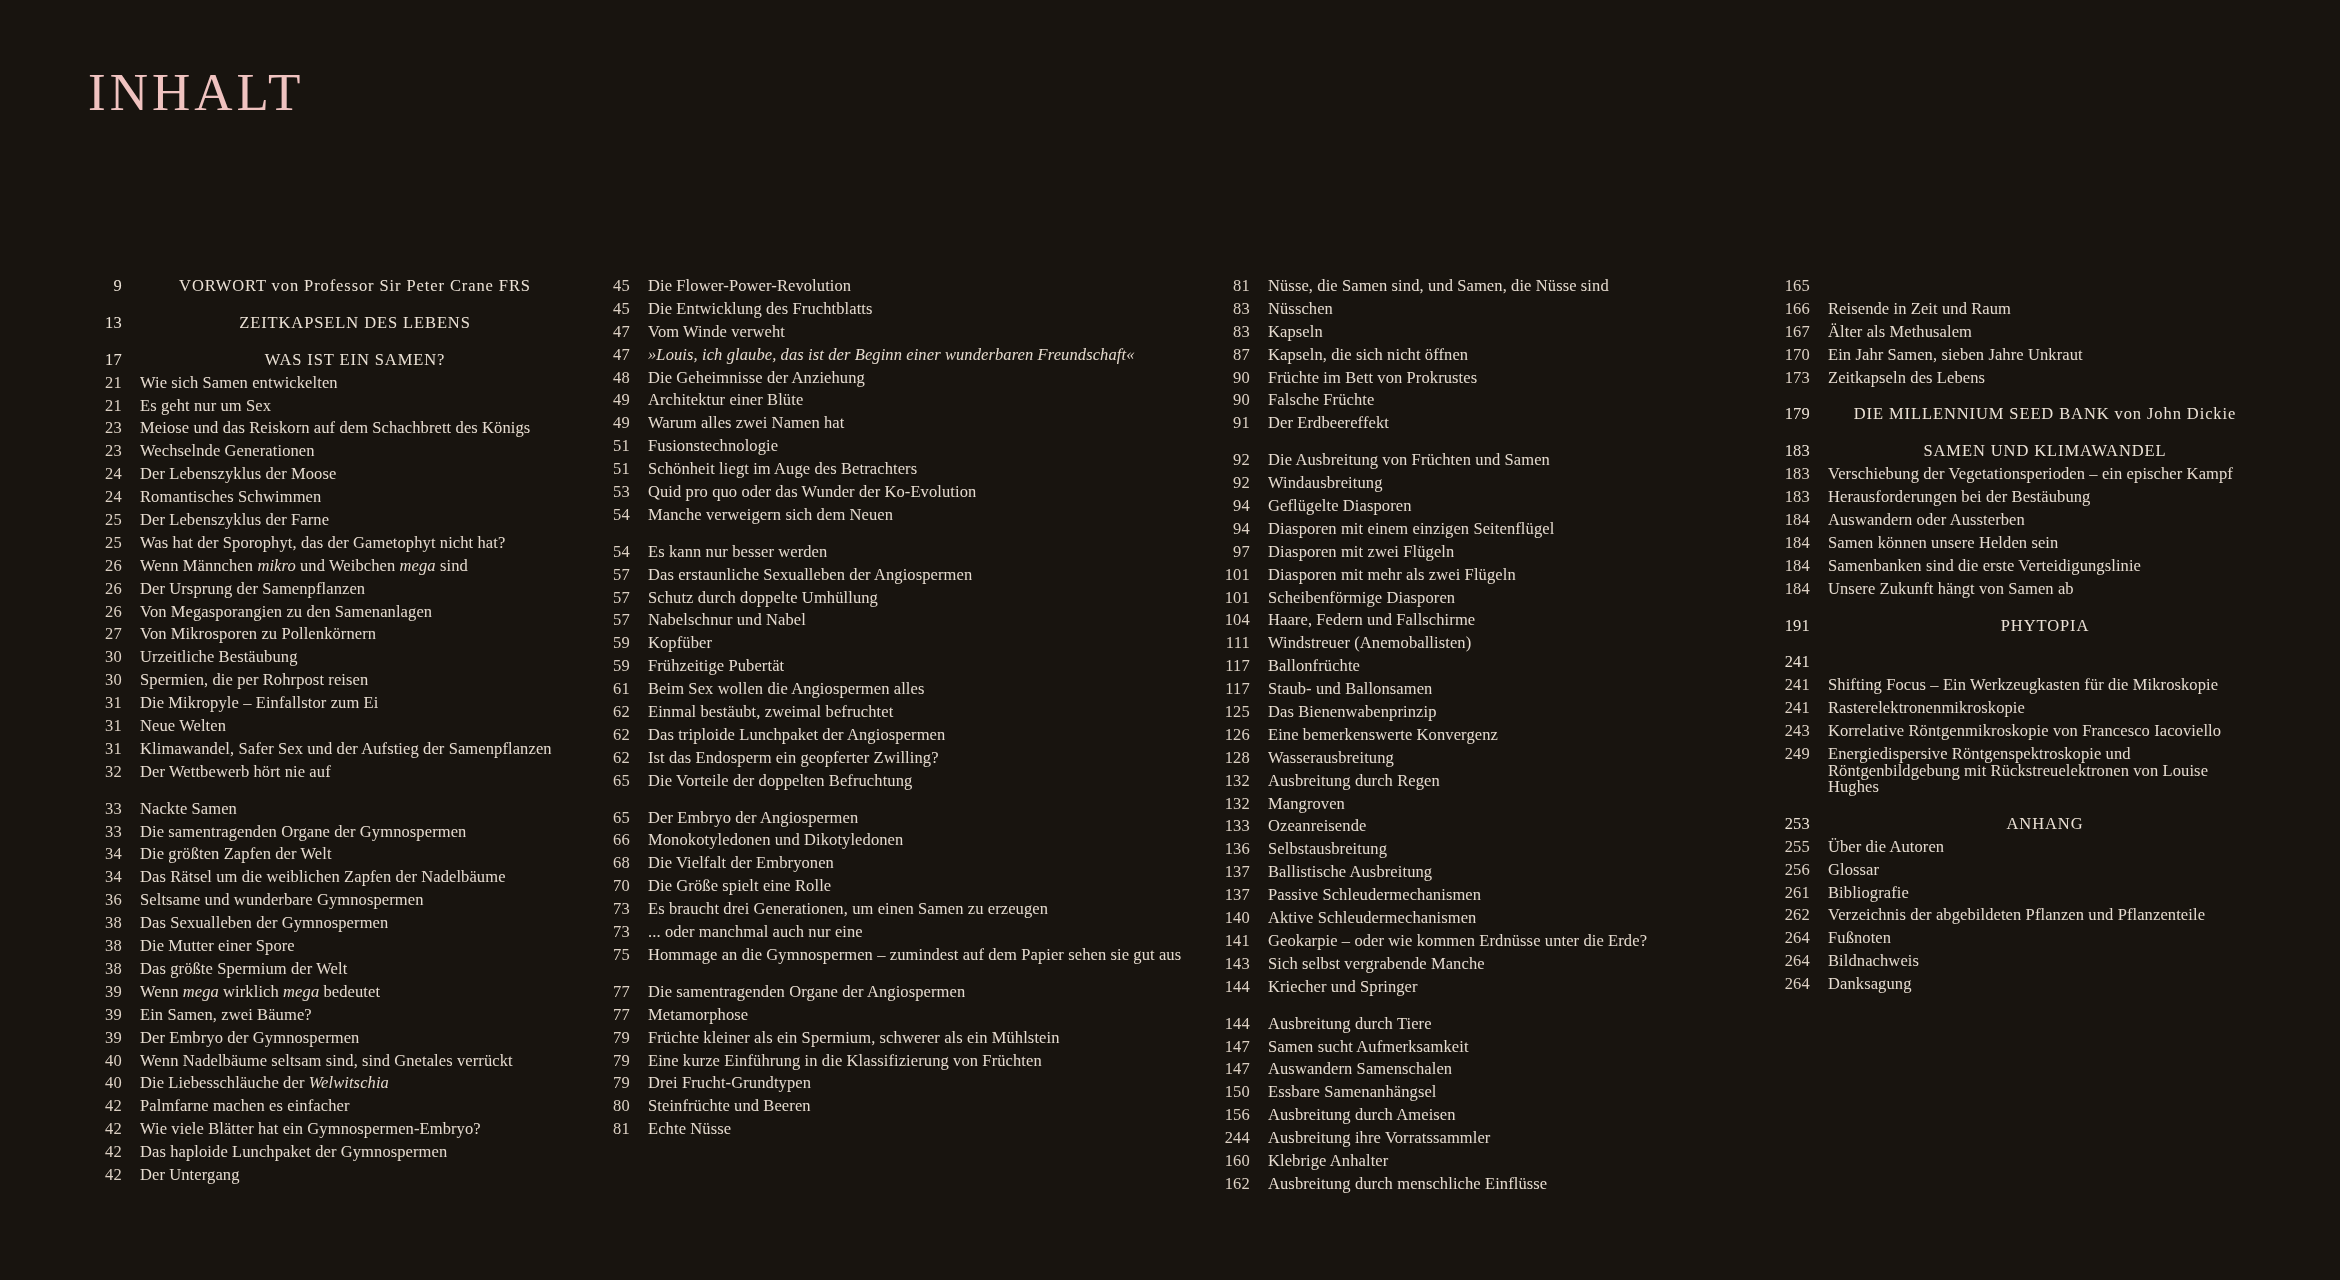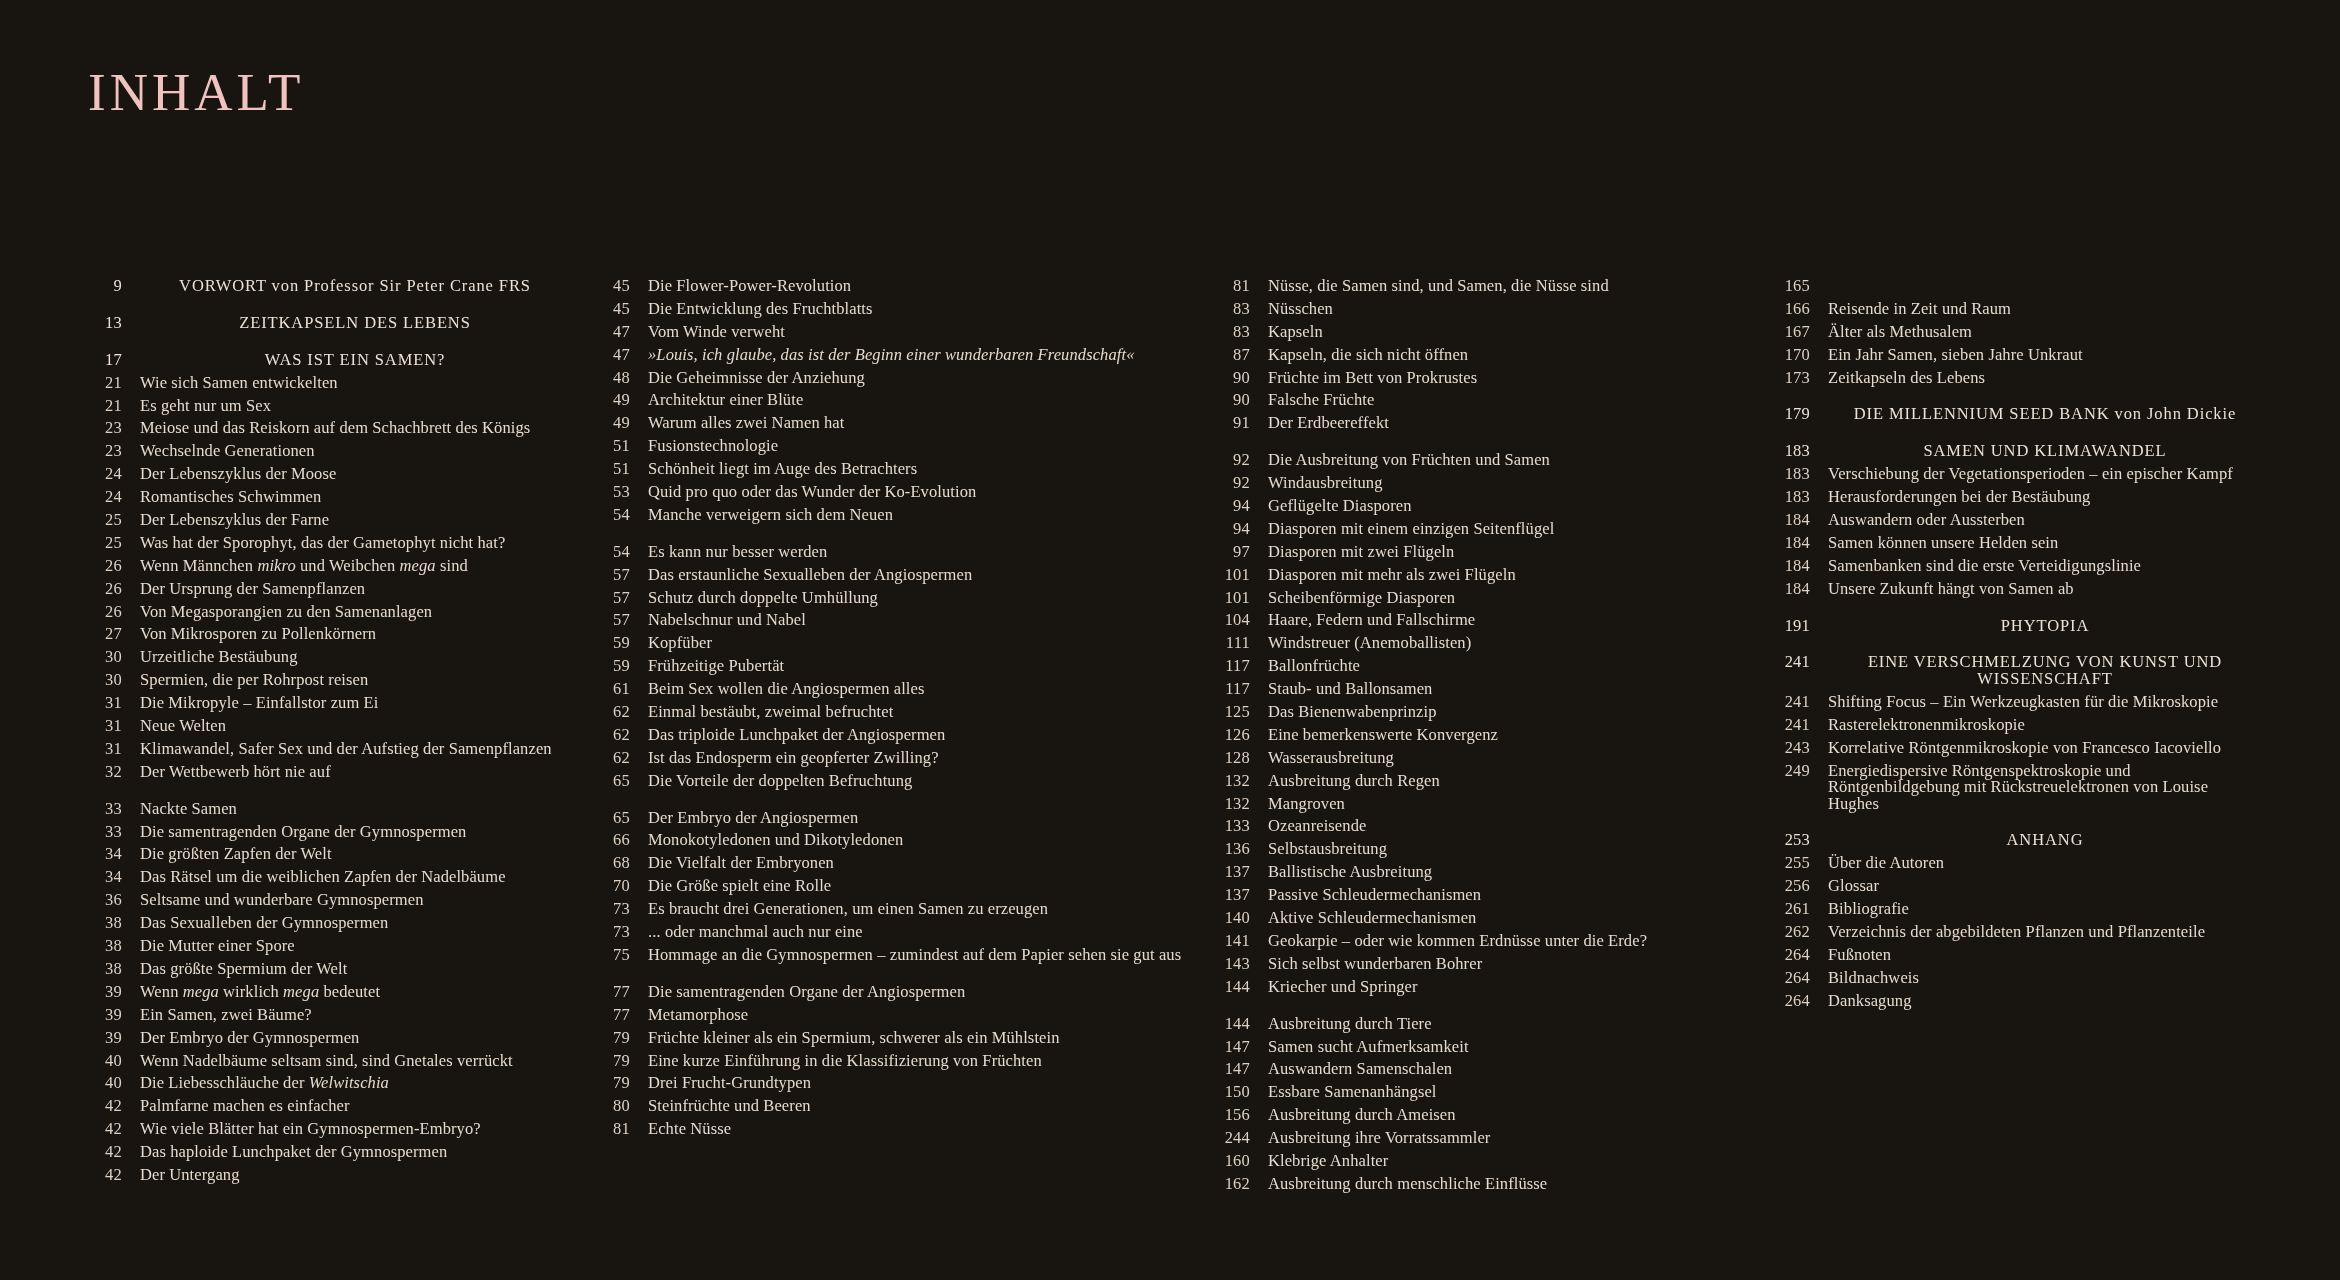--- a/index.html
+++ b/index.html
@@ -510,21 +510,21 @@
         <div class="entry">
           <span class="pg">140</span>
           <span class="lbl">Aktive Schleudermechanismen</span>
         </div>
         <div class="entry">
           <span class="pg">141</span>
           <span class="lbl">Geokarpie – oder wie kommen Erdnüsse unter die Erde?</span>
         </div>
         <div class="entry">
           <span class="pg">143</span>
-          <span class="lbl">Sich selbst wunderbaren Bohrer</span>
+          <span class="lbl">Sich selbst vergrabende Manche</span>
         </div>
         <div class="entry">
           <span class="pg">144</span>
           <span class="lbl">Kriecher und Springer</span>
         </div>
         <div class="spacer"></div>
         <div class="entry">
           <span class="pg">144</span>
           <span class="lbl">Ausbreitung durch Tiere</span>
         </div>
@@ -612,21 +612,20 @@
           <span class="lbl">Unsere Zukunft hängt von Samen ab</span>
         </div>
         <div class="spacer"></div>
         <div class="entry section">
           <span class="pg">191</span>
           <span class="lbl">PHYTOPIA</span>
         </div>
         <div class="spacer"></div>
         <div class="entry section">
           <span class="pg">241</span>
-          <span class="lbl">EINE VERSCHMELZUNG VON KUNST UND WISSENSCHAFT</span>
         </div>
         <div class="entry">
           <span class="pg">241</span>
           <span class="lbl">Shifting Focus – Ein Werkzeugkasten für die Mikroskopie</span>
         </div>
         <div class="entry">
           <span class="pg">241</span>
           <span class="lbl">Rasterelektronenmikroskopie</span>
         </div>
         <div class="entry">

